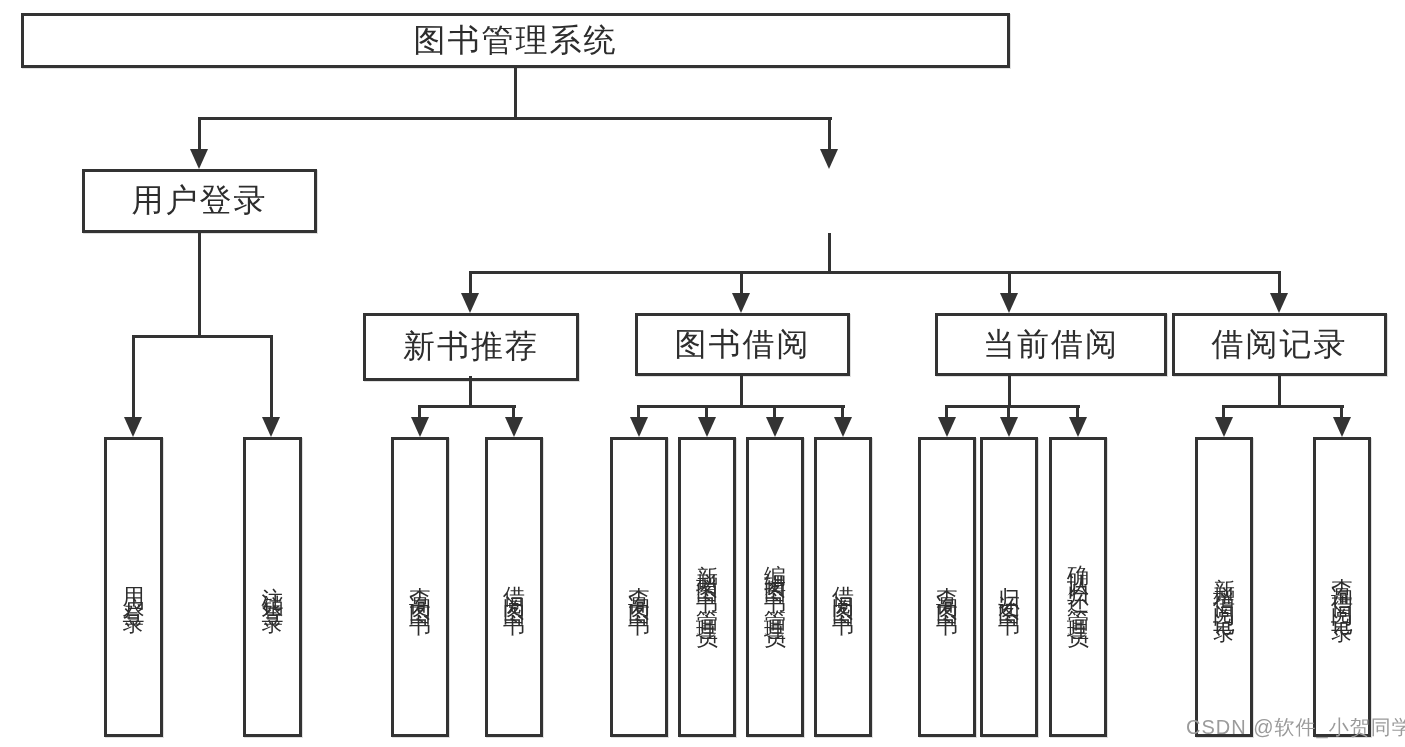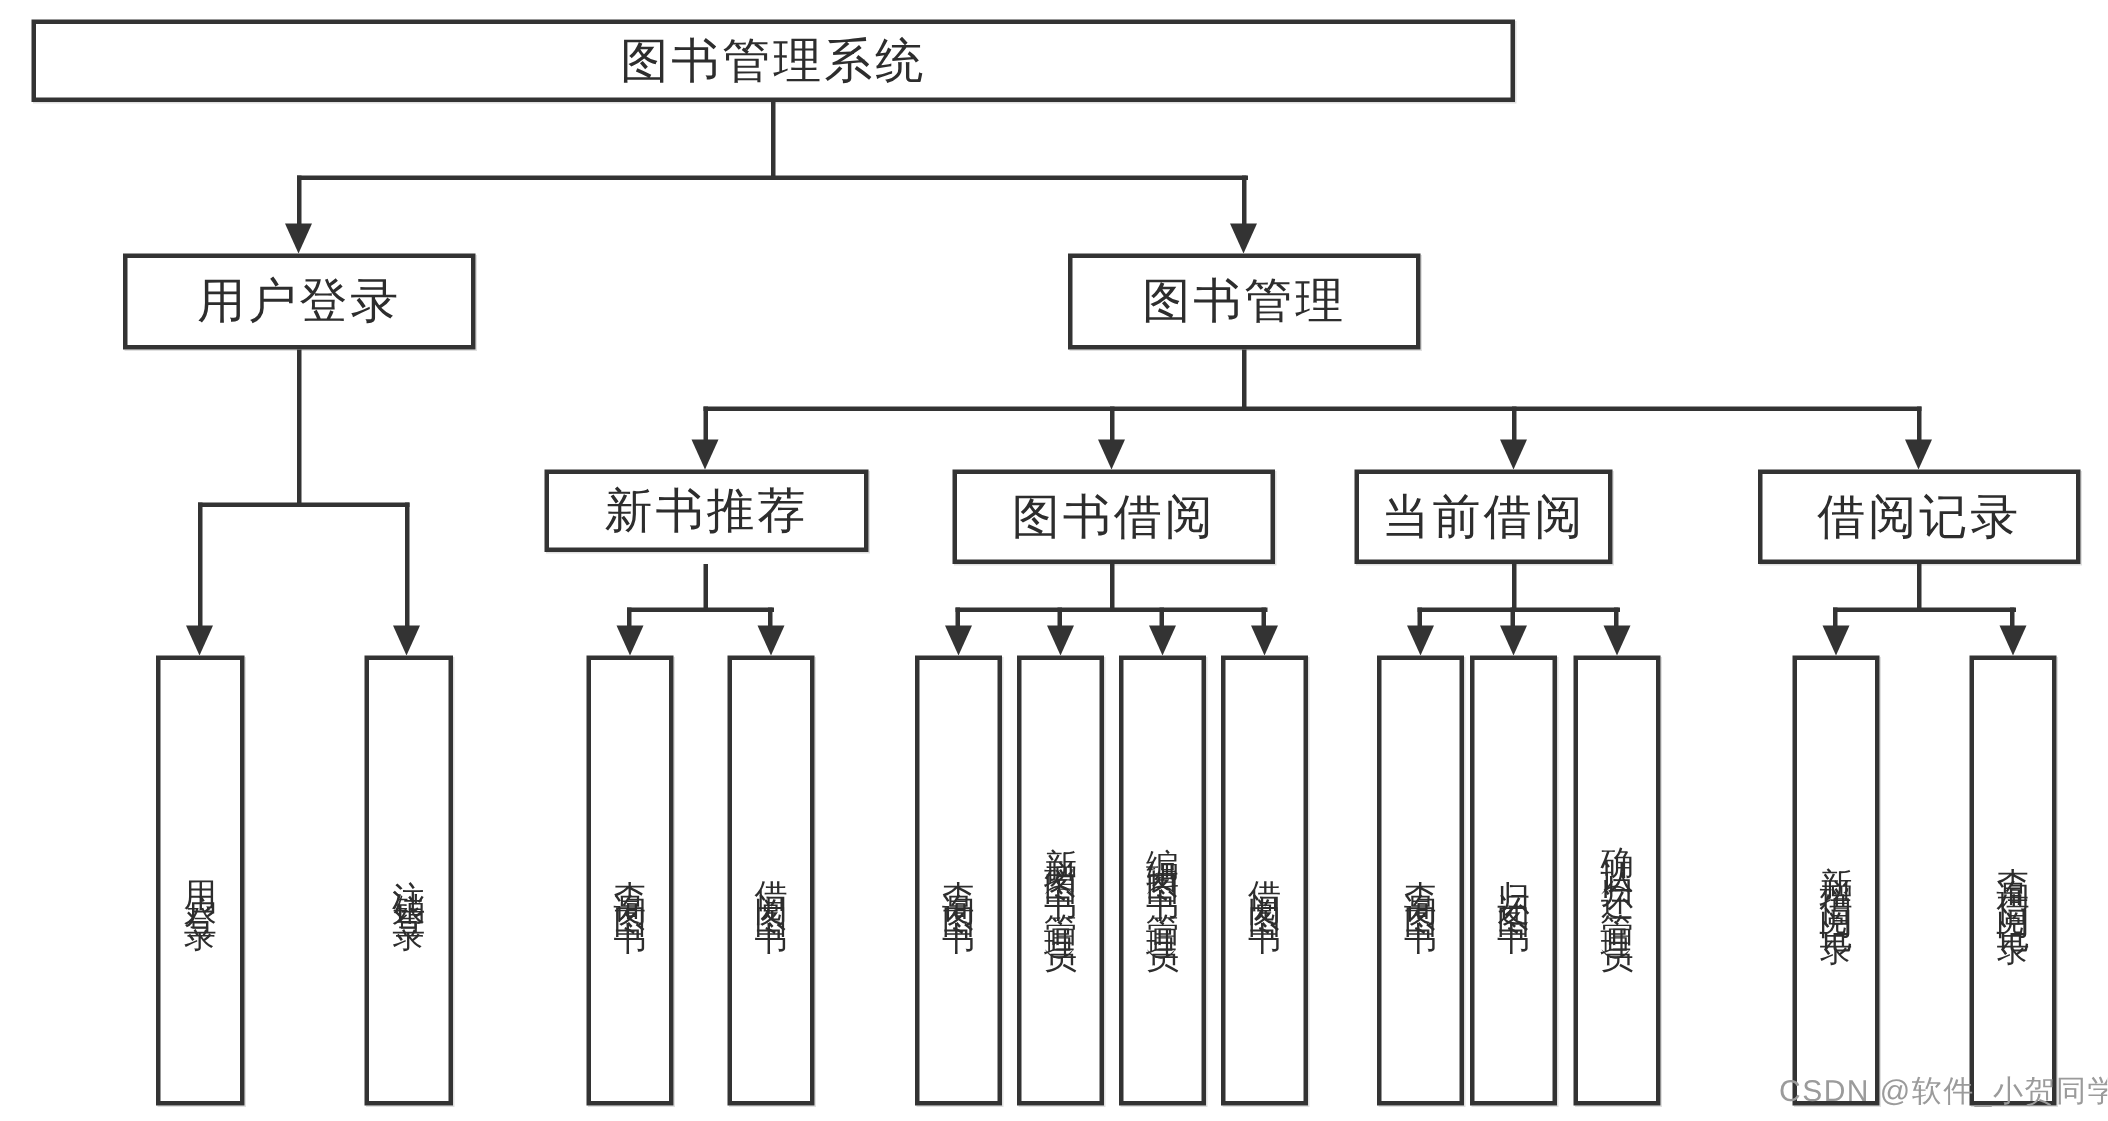--- a/index.html
+++ b/index.html
@@ -40,49 +40,46 @@
   <div class="ln" style="left:514px;top:68px;width:3px;height:52px"></div>
   <div class="ln" style="left:198px;top:117px;width:634px;height:3px"></div>
   <div class="ln" style="left:198px;top:117px;width:3px;height:34px"></div>
   <div class="ln" style="left:828px;top:117px;width:3px;height:34px"></div>
   <div class="ar" style="left:190px;top:149px"></div>
   <div class="ar" style="left:820px;top:149px"></div>
 
   <div class="nd" style="left:82px;top:169px;width:235px;height:64px">
     <span class="lbl-h">用户登录</span>
   </div>
-  <div class="nd" style="left:712px;top:169px;width:235px;height:64px">
-    <span class="lbl-h">图书管理</span>
-  </div>
 
   <div class="ln" style="left:198px;top:233px;width:3px;height:105px"></div>
   <div class="ln" style="left:132px;top:335px;width:141px;height:3px"></div>
   <div class="ln" style="left:132px;top:335px;width:3px;height:84px"></div>
   <div class="ln" style="left:270px;top:335px;width:3px;height:84px"></div>
   <div class="ar" style="left:124px;top:417px"></div>
   <div class="ar" style="left:262px;top:417px"></div>
 
   <div class="ln" style="left:828px;top:233px;width:3px;height:41px"></div>
   <div class="ln" style="left:469px;top:271px;width:812px;height:3px"></div>
   <div class="ln" style="left:469px;top:271px;width:3px;height:24px"></div>
   <div class="ln" style="left:740px;top:271px;width:3px;height:24px"></div>
   <div class="ln" style="left:1008px;top:271px;width:3px;height:24px"></div>
   <div class="ln" style="left:1278px;top:271px;width:3px;height:24px"></div>
   <div class="ar" style="left:461px;top:293px"></div>
   <div class="ar" style="left:732px;top:293px"></div>
   <div class="ar" style="left:1000px;top:293px"></div>
   <div class="ar" style="left:1270px;top:293px"></div>
 
-  <div class="nd" style="left:363px;top:313px;width:216px;height:55px">
+  <div class="nd" style="left:363px;top:313px;width:216px;height:68px">
     <span class="lbl-h">新书推荐</span>
   </div>
   <div class="nd" style="left:635px;top:313px;width:215px;height:63px">
     <span class="lbl-h">图书借阅</span>
   </div>
-  <div class="nd" style="left:903px;top:313px;width:172px;height:63px">
+  <div class="nd" style="left:935px;top:313px;width:232px;height:63px">
     <span class="lbl-h">当前借阅</span>
   </div>
   <div class="nd" style="left:1172px;top:313px;width:215px;height:63px">
     <span class="lbl-h">借阅记录</span>
   </div>
 
   <div class="ln" style="left:469px;top:376px;width:3px;height:32px"></div>
   <div class="ln" style="left:418px;top:405px;width:98px;height:3px"></div>
   <div class="ln" style="left:418px;top:405px;width:3px;height:14px"></div>
   <div class="ln" style="left:512px;top:405px;width:3px;height:14px"></div>

